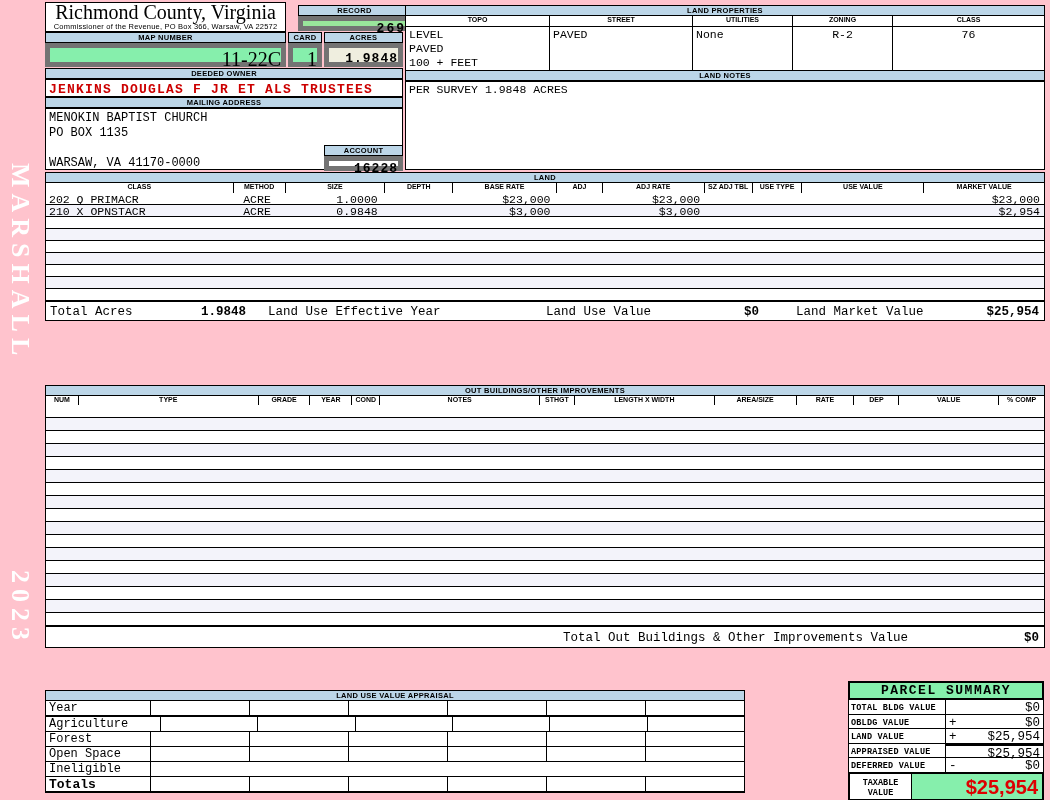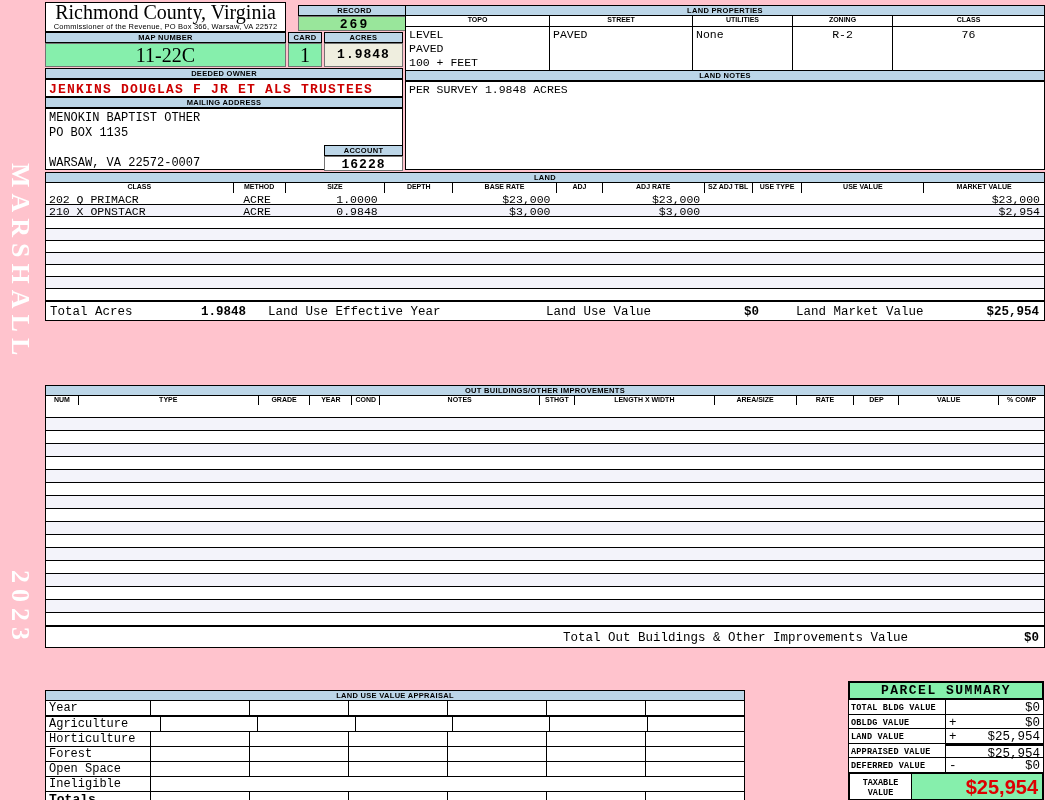--- a/index.html
+++ b/index.html
@@ -5,21 +5,21 @@
   html,body{margin:0;padding:0;}
   body{width:1050px;height:800px;background:#FFC3CD;position:relative;overflow:hidden;
        font-family:"Liberation Mono",monospace;color:#000;}
   .abs{position:absolute;box-sizing:border-box;}
   .box{background:#fff;border:1px solid #000;box-sizing:border-box;}
   .band{background:#BCD6E8;border:1px solid #000;box-sizing:border-box;
         font:bold 7.5px "Liberation Sans",sans-serif;text-align:center;
         height:11px;line-height:9px;letter-spacing:.3px;}
   .whdr{background:#fff;border-right:1px solid #000;box-sizing:border-box;
         font:bold 7px "Liberation Sans",sans-serif;text-align:center;overflow:hidden;}
-  .val{border:1px solid #737373;box-sizing:border-box;text-align:center;}
+  .val{border:5px solid #737373;box-sizing:border-box;text-align:right;}
   .green{background:#99E69B;}
   .yellow{background:#86efac;}
   .cream{background:#EFEEDF;}
   .bold{font-weight:bold;}
   .mono11{font:11.5px "Liberation Mono",monospace;}
   .mono12{font:12px "Liberation Mono",monospace;}
   .serifbig{font:20px "Liberation Serif",serif;}
   .vlabel{writing-mode:vertical-rl;color:#fff;font:bold 26px "Liberation Serif",serif;
           letter-spacing:6px;position:absolute;left:5px;}
   .title-box{position:absolute;left:45px;top:2px;width:241px;height:30px;background:#fff;
@@ -91,24 +91,24 @@
   <div class="abs val yellow serifbig" style="left:45px;top:43px;width:241px;height:24px;line-height:22px;">11-22C</div>
   <div class="abs val yellow serifbig" style="left:288px;top:43px;width:34px;height:24px;line-height:22px;">1</div>
   <div class="abs val cream" style="left:324px;top:43px;width:79px;height:24px;font:bold 13px 'Liberation Mono',monospace;line-height:22px;letter-spacing:1px;">1.9848</div>
 
   <div class="abs band" style="left:45px;top:68px;width:358px;">DEEDED OWNER</div>
   <div class="abs box owner red" style="left:45px;top:79px;width:358px;height:18px;">JENKINS DOUGLAS F JR ET ALS TRUSTEES</div>
 
   <div class="abs band" style="left:45px;top:97px;width:358px;">MAILING ADDRESS</div>
   <div class="abs box" style="left:45px;top:108px;width:358px;height:62px;">
     <div id="mail-lines" style="padding:2px 0 0 3px;font:12px 'Liberation Mono',monospace;line-height:15px;">
-        <div>MENOKIN BAPTIST OTHER</div>
+        <div>MENOKIN BAPTIST CHURCH</div>
         <div>PO BOX 1135</div>
         <div>&nbsp;</div>
-        <div>WARSAW, VA 22572-0007</div>
+        <div>WARSAW, VA 41170-0000</div>
       </div>
   </div>
 
   <div class="abs" style="left:324px;top:145px;width:79px;">
     <div class="band">ACCOUNT</div>
     <div class="val" style="height:15px;font:bold 13px 'Liberation Mono',monospace;letter-spacing:1px;background:#fff;">16228</div>
   </div>
 
   <div class="abs band" style="left:405px;top:70px;width:640px;">LAND NOTES</div>
   <div class="abs box" style="left:405px;top:81px;width:640px;height:89px;">
@@ -233,29 +233,20 @@
         <div class="trow" style="height: 14px; border-bottom: 1px solid rgb(0, 0, 0);">
           <div class="cell mono12" style="width: 115px; padding-left: 3px;">Agriculture</div>
           <div class="cell" style="flex: 1 1 0%;"></div>
           <div class="cell" style="flex: 1 1 0%;"></div>
           <div class="cell" style="flex: 1 1 0%;"></div>
           <div class="cell" style="flex: 1 1 0%;"></div>
           <div class="cell" style="flex: 1 1 0%;"></div>
           <div class="cell" style="flex: 1 1 0%; border-right: none;"></div>
         </div>
         <div class="trow" style="height: 14px; border-bottom: 1px solid rgb(0, 0, 0);">
-          <div class="cell mono12" style="width: 105px; padding-left: 3px;">Horticulture</div>
-          <div class="cell" style="flex: 1 1 0%;"></div>
-          <div class="cell" style="flex: 1 1 0%;"></div>
-          <div class="cell" style="flex: 1 1 0%;"></div>
-          <div class="cell" style="flex: 1 1 0%;"></div>
-          <div class="cell" style="flex: 1 1 0%;"></div>
-          <div class="cell" style="flex: 1 1 0%; border-right: none;"></div>
-        </div>
-        <div class="trow" style="height: 14px; border-bottom: 1px solid rgb(0, 0, 0);">
           <div class="cell mono12" style="width: 105px; padding-left: 3px;">Forest</div>
           <div class="cell" style="flex: 1 1 0%;"></div>
           <div class="cell" style="flex: 1 1 0%;"></div>
           <div class="cell" style="flex: 1 1 0%;"></div>
           <div class="cell" style="flex: 1 1 0%;"></div>
           <div class="cell" style="flex: 1 1 0%;"></div>
           <div class="cell" style="flex: 1 1 0%; border-right: none;"></div>
         </div>
         <div class="trow" style="height: 14px; border-bottom: 1px solid rgb(0, 0, 0);">
           <div class="cell mono12" style="width: 105px; padding-left: 3px;">Open Space</div>

